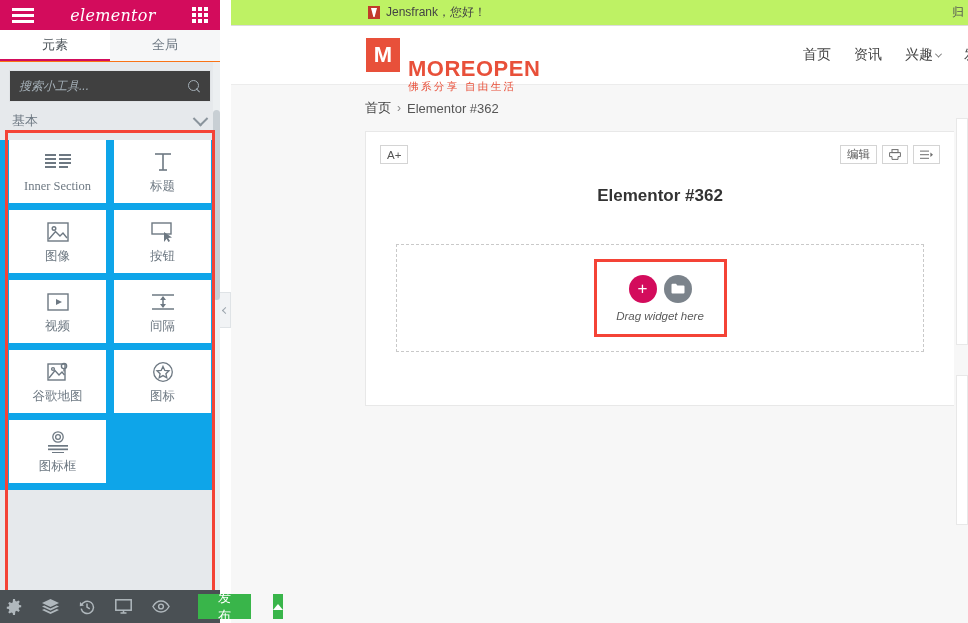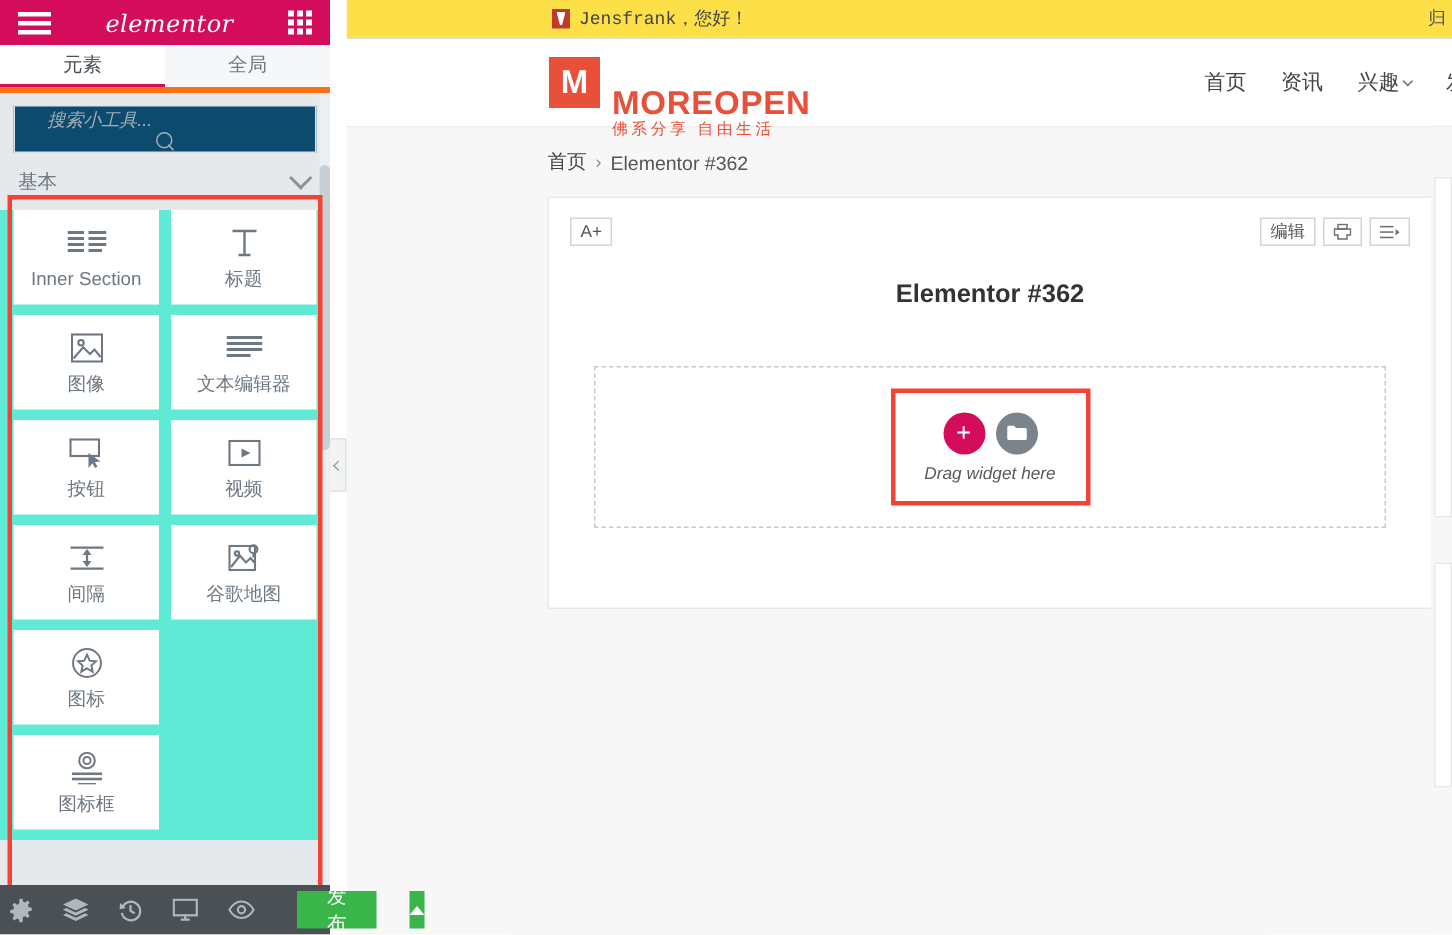--- a/index.html
+++ b/index.html
@@ -28,61 +28,61 @@
   .hamburger i { display:block; height: 3px; background:#fff; border-radius:0; }
   .panel-logo {
     color: #fff; font-family: "DejaVu Serif", serif; font-style: italic;
     font-size: 16px; letter-spacing: .3px; font-weight: 400;
   }
   .grid-icon { display: grid; grid-template-columns: repeat(3,4px); grid-gap: 2px; cursor:pointer; }
   .grid-icon span { width:4px; height:4px; background:#fff; display:block; }
 
   .panel-tabs {
     display: flex; height: 32px; background:#7dd3fc; flex: 0 0 32px;
-    border-bottom: 4px solid #f97316;
+    border-bottom: 1px solid #f97316;
   }
   .panel-tab {
     flex: 1; display:flex; align-items:center; justify-content:center;
     font-size: 13px; color: #6d7882; cursor: pointer;
     background: #f6f7f8; border-bottom: 2px solid transparent;
   }
   .panel-tab.active { background: #fff; color: #495157; border-bottom: 2px solid #d30c5c; }
 
   .panel-scroll {
     flex: 1 1 auto; position: relative; overflow: hidden;
     background: #e6e9ec;
   }
   .redbox {
     position: absolute; left: 5px; top: 68px; width: 210px; height: 521px;
     border: 3px solid #f44336; z-index: 40; pointer-events:none;
   }
 
   .search-wrap { padding: 8px 9px 0 9px; background:#e6e9ec; }
   .search-box {
-    display:flex; align-items:center; background:#0c4a6e; height:32px;
-    border: 1px solid #e0e3e6; padding: 0 9px; flex-direction: column;
+    display:flex; align-items:center; background:#404040; height:32px;
+    border: 1px solid #e0e3e6; padding: 0 9px;
   }
   .search-box input {
     flex:1; border:0; outline:0; background:transparent;
     font-size: 12px; color: #a4afb7; font-style: italic;
     font-family: "Liberation Sans", sans-serif;
   }
   .search-box input::placeholder { color:#a4afb7; font-style: italic; }
   .mag { width:13px; height:13px; position:relative; flex:0 0 13px; }
   .mag::before{content:'';position:absolute;left:0;top:0;width:9px;height:9px;border:1.4px solid #a4afb7;border-radius:50%;}
   .mag::after{content:'';position:absolute;left:8px;top:8px;width:5px;height:1.4px;background:#a4afb7;transform:rotate(45deg);transform-origin:left center;}
 
   .cat-head {
     height: 38px; display:flex; align-items:center; justify-content:space-between;
     padding: 0 14px 0 12px; background:#e6e9ec; color:#6d7882; font-size:13px;
     cursor: pointer;
   }
   .chev { width:11px; height:11px; border-right:2px solid #8a949c; border-bottom:2px solid #8a949c; transform: rotate(45deg) translate(-2px,-2px); }
 
-  .wgrid { display:flex; flex-wrap:wrap; background:#5eead4; padding: 0 9px; }
+  .wgrid { display:flex; flex-wrap:wrap; background:#0ea5e9; padding: 0 9px; font-family: Liberation Serif, serif; }
   .wcell {
     width: 50%; height: 70px; padding: 0 4px 7px 0;
   }
   .wcell:nth-child(even) { padding: 0 0 7px 4px; }
   .wbox {
     width:100%; height:100%; background:#fff; display:flex;
     flex-direction:column; align-items:center; justify-content:center;
     cursor: move; gap: 7px;
   }
   .wlabel { font-size: 12.5px; color:#6d7882; line-height:1; }
@@ -121,24 +121,23 @@
     cursor:pointer;
   }
   .lchev { width:5px;height:5px;border-left:1.5px solid #9aa4ac;border-bottom:1.5px solid #9aa4ac;transform:rotate(45deg);}
 
   
   #preview {
     position:absolute; left:231px; top:0; width:737px; height:623px;
     background:#fff; overflow:hidden;
   }
   .adminbar {
-    height: 26px; background:#fde047; border-bottom:1px solid #dcdcdc;
+    height: 26px; background:#bef264; border-bottom:1px solid #dcdcdc;
     display:flex; align-items:center; font-size:12px; color:#444;
     position:relative;
-    font-family:Liberation Mono, monospace;
   }
   .ab-left { position:absolute; left:137px; display:flex; align-items:center; gap:6px;}
   .ab-right { position:absolute; right:4px; color:#555; font-size:12px; white-space:nowrap; overflow:hidden;}
   .wp-mark { width:12px; height:13px; background:#c23b2a; display:block; position:relative; }
   .wp-mark::after{content:'';position:absolute;left:3px;top:2px;width:6px;height:9px;background:#fff;clip-path:polygon(0 0,100% 0,60% 100%,40% 100%);}
 
   .site-header {
     height: 59px; background:#fff; display:flex; align-items:center;
     position:relative; border-bottom: 1px solid #ececec;
   }
@@ -295,35 +294,20 @@
             <rect x="1" y="1" width="20" height="18"></rect>
                     <circle cx="7" cy="6.5" r="1.8"></circle>
                     <path d="M2 17 L8.5 9.5 L13 14 L16 11 L20 16"></path>
                   </g>
                 </svg>
               </span>
           <span class="wlabel">图像</span>
         </div>
           </div>
 
-        <div class="wcell">
-            <div class="wbox">
-          <span class="wicon">
-            <svg width="24" height="18" viewBox="0 0 24 18">
-                  <g fill="#6d7882">
-            <rect x="0" y="1" width="24" height="2"></rect>
-                    <rect x="0" y="5" width="24" height="2"></rect>
-                    <rect x="0" y="9" width="24" height="2"></rect>
-                    <rect x="0" y="13" width="16" height="2"></rect>
-                  </g>
-                </svg>
-              </span>
-          <span class="wlabel">文本编辑器</span>
-        </div>
-          </div>
 
         <div class="wcell">
             <div class="wbox">
           <span class="wicon">
             <svg width="24" height="20" viewBox="0 0 24 20">
                   <g stroke="#6d7882" stroke-width="1.4" fill="none">
             <rect x="1" y="1" width="19" height="11"></rect>
                   </g>
                   <path d="M13 10 L13 20 L15.6 16.8 L17.4 20 L19 19 L17.2 16 L21 15.6 Z" fill="#6d7882"></path>
                 </svg>

